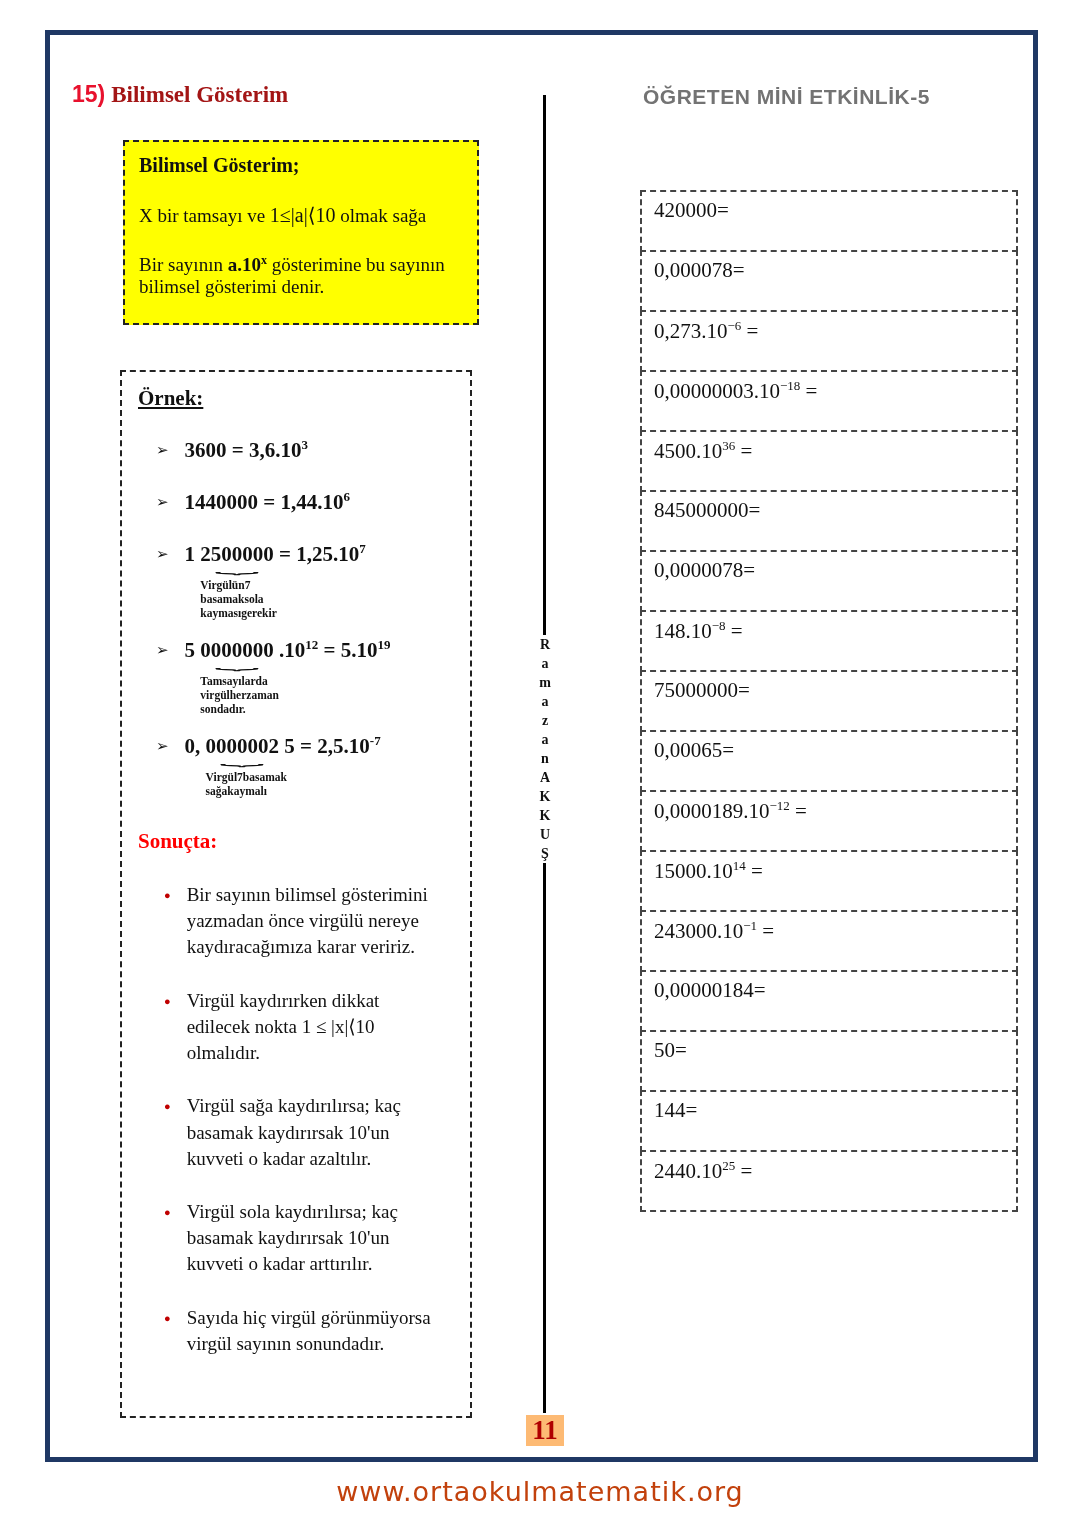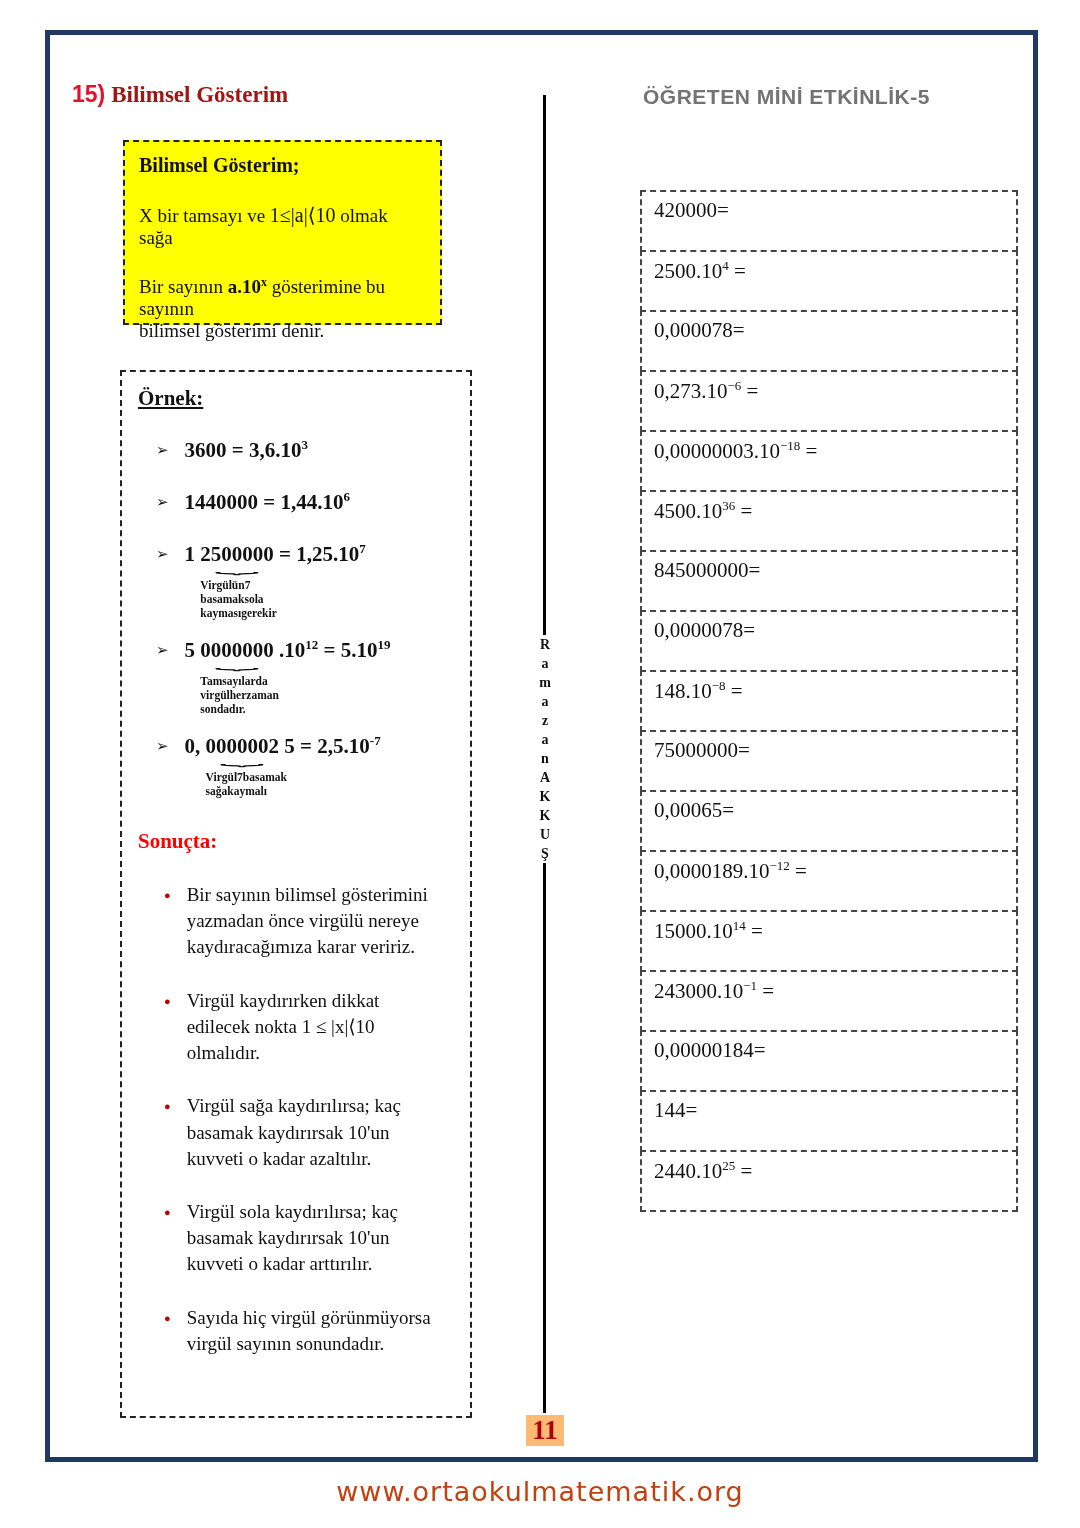--- a/index.html
+++ b/index.html
@@ -18,21 +18,21 @@
   .hdr-left { position:absolute; left:22px; top:46px; font-size:23px; white-space:nowrap; }
   .hdr-left .num { font-family:"Liberation Sans", sans-serif; font-weight:bold; color:#e8112d; }
   .hdr-left .ttl { font-weight:bold; color:#a31515; margin-left:6px; }
   .hdr-right {
     position:absolute; left:593px; top:50px; font-family:"Liberation Sans", sans-serif;
     font-weight:bold; font-size:21px; color:#737373; letter-spacing:0.5px; white-space:nowrap;
   }
 
   
   .yellow-box {
-    position:absolute; left:73px; top:105px; width:319px; height:185px;
+    position:absolute; left:73px; top:105px; width:356px; height:185px;
     background:#ffff00; border:2px dashed #222; padding:12px 14px;
     font-size:19px;
   }
   .yb-title { font-weight:bold; font-size:20px; margin-bottom:26px; }
   .yb-line1 { margin-bottom:26px; }
   .yb-line1 .math { font-size:20px; }
   .yb-line2 b sup { font-size:12px; font-weight:bold; }
 
   
   .ornek-box {
@@ -166,33 +166,33 @@
       <div>A</div>
       <div>K</div>
       <div>K</div>
       <div>U</div>
       <div>Ş</div>
     </div>
   <div class="page-num">11</div>
 
   <div class="exercise-list">
       <div class="exercise-box"><span class="ex-text">420000=</span></div>
-      <div class="exercise-box"><span class="ex-text">2500.10<sup>4</sup> =</span></div>
       <div class="exercise-box"><span class="ex-text">0,000078=</span></div>
       <div class="exercise-box"><span class="ex-text">0,273.10<sup>−6</sup> =</span></div>
       <div class="exercise-box"><span class="ex-text">0,00000003.10<sup>−18</sup> =</span></div>
       <div class="exercise-box"><span class="ex-text">4500.10<sup>36</sup> =</span></div>
       <div class="exercise-box"><span class="ex-text">845000000=</span></div>
       <div class="exercise-box"><span class="ex-text">0,0000078=</span></div>
       <div class="exercise-box"><span class="ex-text">148.10<sup>−8</sup> =</span></div>
       <div class="exercise-box"><span class="ex-text">75000000=</span></div>
       <div class="exercise-box"><span class="ex-text">0,00065=</span></div>
       <div class="exercise-box"><span class="ex-text">0,0000189.10<sup>−12</sup> =</span></div>
       <div class="exercise-box"><span class="ex-text">15000.10<sup>14</sup> =</span></div>
       <div class="exercise-box"><span class="ex-text">243000.10<sup>−1</sup> =</span></div>
       <div class="exercise-box"><span class="ex-text">0,00000184=</span></div>
+      <div class="exercise-box"><span class="ex-text">50=</span></div>
       <div class="exercise-box"><span class="ex-text">144=</span></div>
       <div class="exercise-box"><span class="ex-text">2440.10<sup>25</sup> =</span></div>
     </div>
 
 </div>
 
 <div class="footer">www.ortaokulmatematik.org</div>
 
 </body></html>

